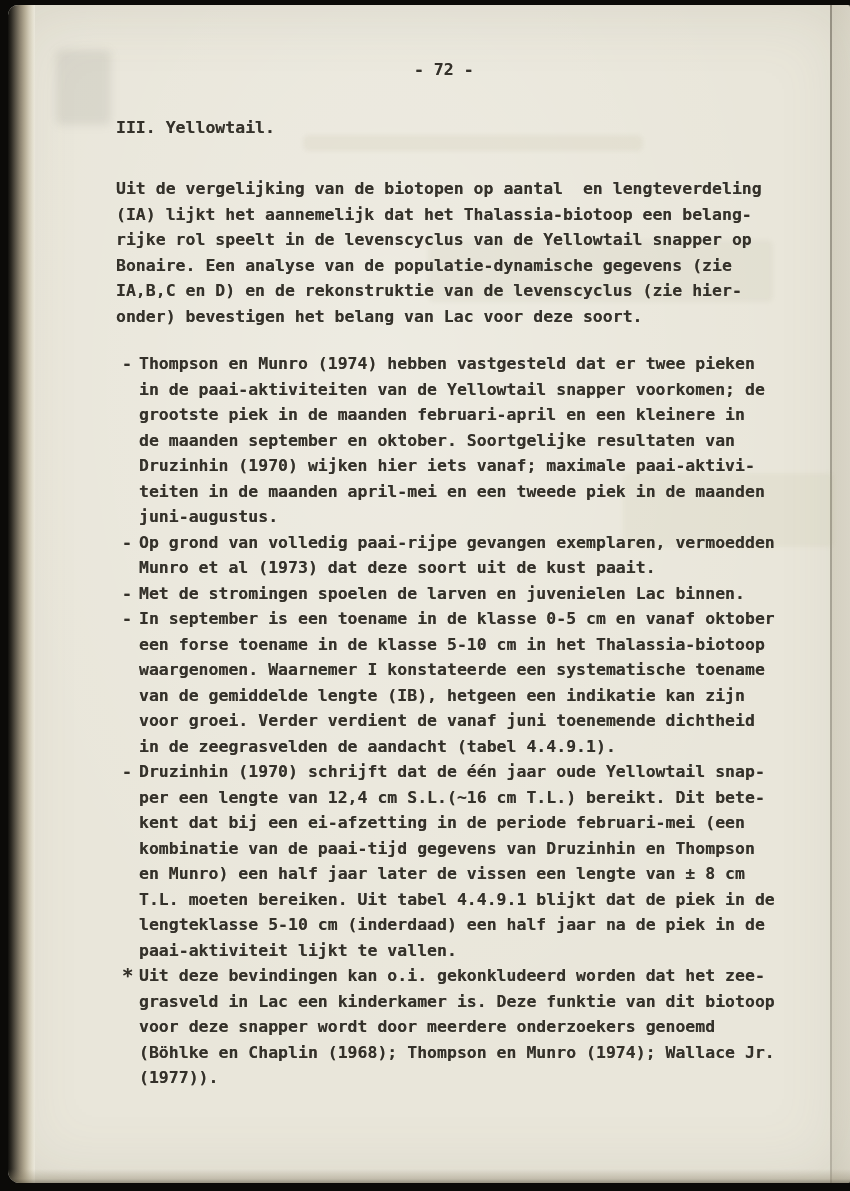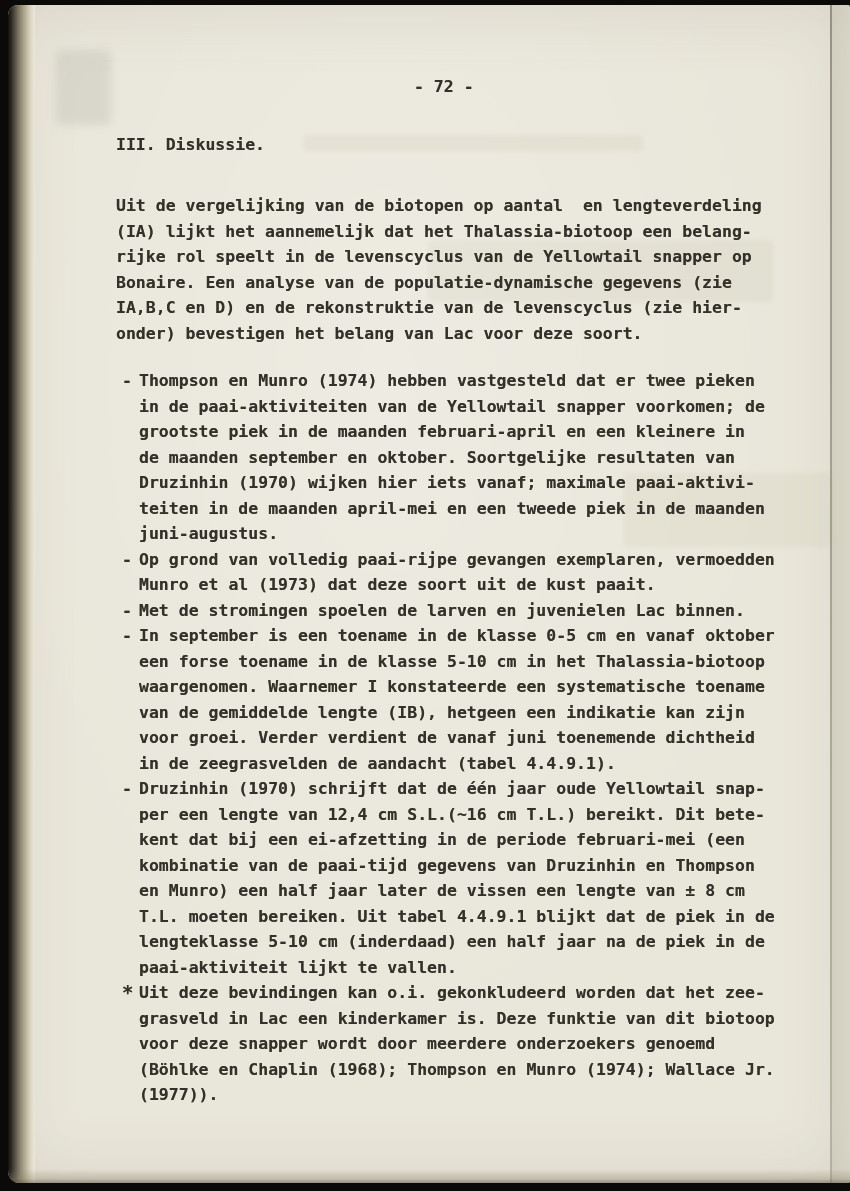--- a/index.html
+++ b/index.html
@@ -52,21 +52,20 @@
 
   
   .tw{
     position:absolute;
     color:#34312a;
     font-size:16.5px;
     line-height:25.5px;
     font-weight:bold;
     white-space:pre;
     text-shadow:0 0 0.5px rgba(45,42,35,0.55);
-    margin-top:17px;
   }
   .pagenum{left:414px;top:57px;}
   .heading{left:116px;top:115px;}
   .intro{left:116px;top:176px;}
   .bullets{left:122px;top:351px;}
   .bullet-item{position:relative;padding-left:17px;}
   .bullet-marker{position:absolute;left:0;top:0;}
   .bullet-marker.star{font-size:19px;line-height:24px;}
   .line{height:25.5px;}
 </style>
@@ -82,18 +81,18 @@
     <div class="ghost ghost-1"></div>
     <div class="ghost ghost-2"></div>
     <div class="ghost ghost-3"></div>
     <div class="ghost ghost-4"></div>
 
     <div class="bottom-shade"></div>
   </div>
 
   <div class="tw pagenum">- 72 -</div>
 
-  <div class="tw heading">III. Diskussie.</div>
+  <div class="tw heading">III. Yellowtail.</div>
 
   <div class="tw intro" id="intro"><div class="line">Uit de vergelijking van de biotopen op aantal  en lengteverdeling</div><div class="line">(IA) lijkt het aannemelijk dat het Thalassia-biotoop een belang-</div><div class="line">rijke rol speelt in de levenscyclus van de Yellowtail snapper op</div><div class="line">Bonaire. Een analyse van de populatie-dynamische gegevens (zie</div><div class="line">IA,B,C en D) en de rekonstruktie van de levenscyclus (zie hier-</div><div class="line">onder) bevestigen het belang van Lac voor deze soort.</div></div>
 
   <div class="tw bullets" id="bullets"><div class="bullet-item"><span class="bullet-marker">-</span><div class="line">Thompson en Munro (1974) hebben vastgesteld dat er twee pieken</div><div class="line">in de paai-aktiviteiten van de Yellowtail snapper voorkomen; de</div><div class="line">grootste piek in de maanden februari-april en een kleinere in</div><div class="line">de maanden september en oktober. Soortgelijke resultaten van</div><div class="line">Druzinhin (1970) wijken hier iets vanaf; maximale paai-aktivi-</div><div class="line">teiten in de maanden april-mei en een tweede piek in de maanden</div><div class="line">juni-augustus.</div></div><div class="bullet-item"><span class="bullet-marker">-</span><div class="line">Op grond van volledig paai-rijpe gevangen exemplaren, vermoedden</div><div class="line">Munro et al (1973) dat deze soort uit de kust paait.</div></div><div class="bullet-item"><span class="bullet-marker">-</span><div class="line">Met de stromingen spoelen de larven en juvenielen Lac binnen.</div></div><div class="bullet-item"><span class="bullet-marker">-</span><div class="line">In september is een toename in de klasse 0-5 cm en vanaf oktober</div><div class="line">een forse toename in de klasse 5-10 cm in het Thalassia-biotoop</div><div class="line">waargenomen. Waarnemer I konstateerde een systematische toename</div><div class="line">van de gemiddelde lengte (IB), hetgeen een indikatie kan zijn</div><div class="line">voor groei. Verder verdient de vanaf juni toenemende dichtheid</div><div class="line">in de zeegrasvelden de aandacht (tabel 4.4.9.1).</div></div><div class="bullet-item"><span class="bullet-marker">-</span><div class="line">Druzinhin (1970) schrijft dat de één jaar oude Yellowtail snap-</div><div class="line">per een lengte van 12,4 cm S.L.(~16 cm T.L.) bereikt. Dit bete-</div><div class="line">kent dat bij een ei-afzetting in de periode februari-mei (een</div><div class="line">kombinatie van de paai-tijd gegevens van Druzinhin en Thompson</div><div class="line">en Munro) een half jaar later de vissen een lengte van ± 8 cm</div><div class="line">T.L. moeten bereiken. Uit tabel 4.4.9.1 blijkt dat de piek in de</div><div class="line">lengteklasse 5-10 cm (inderdaad) een half jaar na de piek in de</div><div class="line">paai-aktiviteit lijkt te vallen.</div></div><div class="bullet-item"><span class="bullet-marker star">*</span><div class="line">Uit deze bevindingen kan o.i. gekonkludeerd worden dat het zee-</div><div class="line">grasveld in Lac een kinderkamer is. Deze funktie van dit biotoop</div><div class="line">voor deze snapper wordt door meerdere onderzoekers genoemd</div><div class="line">(Böhlke en Chaplin (1968); Thompson en Munro (1974); Wallace Jr.</div><div class="line">(1977)).</div></div></div>
 </div>
 
 </body></html>

